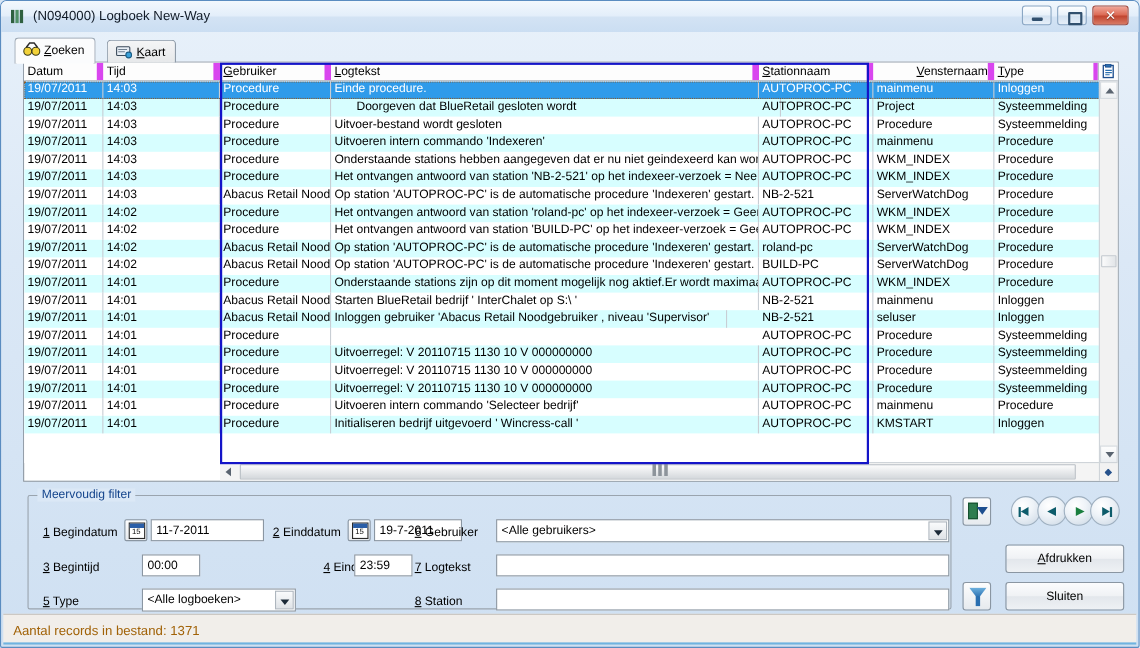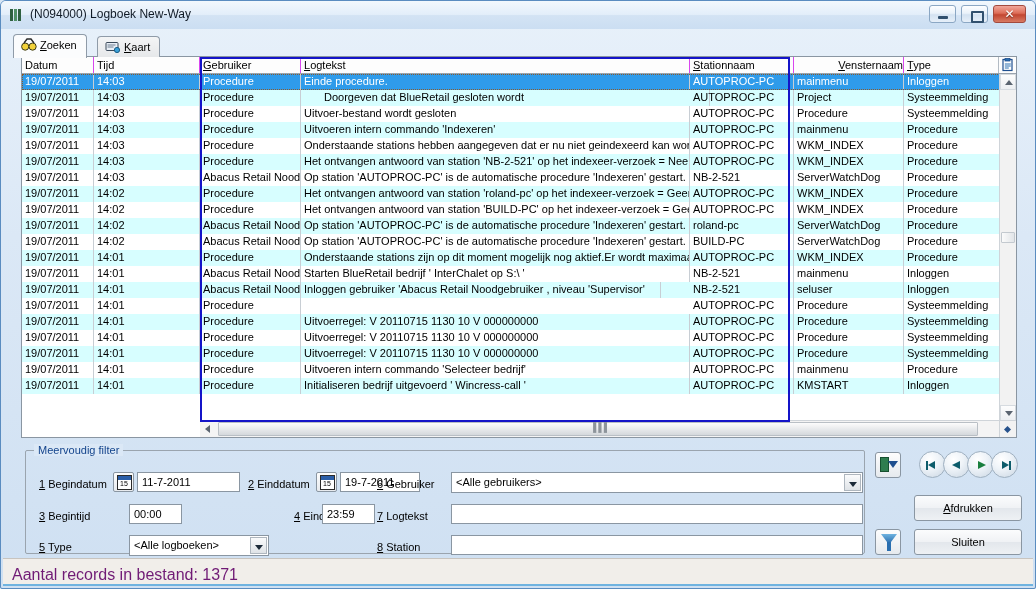--- a/index.html
+++ b/index.html
@@ -93,21 +93,21 @@
     background: #fff; border: 1px solid #8a96a2;
   }
   #grid-head {
     position: absolute; left: 0; top: 0; width: 994px; height: 17px;
     background: #fdfdfd; border-bottom: 1px solid #9aa4ae;
     overflow: hidden;
   }
   .hcell {
     position: absolute; top: 0; height: 16px; line-height: 16px;
     font-size: 11px; color: #000; padding-left: 3px;
-    border-right: 1px solid #d946ef;
+    border-right: 6px solid #d946ef;
     background: #fdfdfd;
     white-space: nowrap; overflow: hidden; cursor: default;
   }
   .hcell u { text-decoration: underline; }
   #hcell-flag {
     position: absolute; right: 0; top: 0; width: 18px; height: 16px;
     background: #fdfdfd; border-left: 1px solid #b3bbc4;
   }
 
   #grid-body {
@@ -303,21 +303,21 @@
     background:#2a6fb0;
   }
 
   
   #statusbar {
     position: absolute; left: 2px; bottom: 2px; width: 1030px; height: 28px;
     background: #f1eeea; border-top: 1px solid #c8c4bf;
     border-bottom: 2px solid #6fb3e0;
   }
   #status-text {
-    position: absolute; left: 9px; top: 7px; font-size: 16px; color: #701a75;
+    position: absolute; left: 9px; top: 7px; font-size: 12px; color: #a16207;
     white-space: nowrap;
   }
 </style>
 </head>
 <body>
 
 <div id="window">
 
   <div id="titlebar">
     <div id="title-icon">

